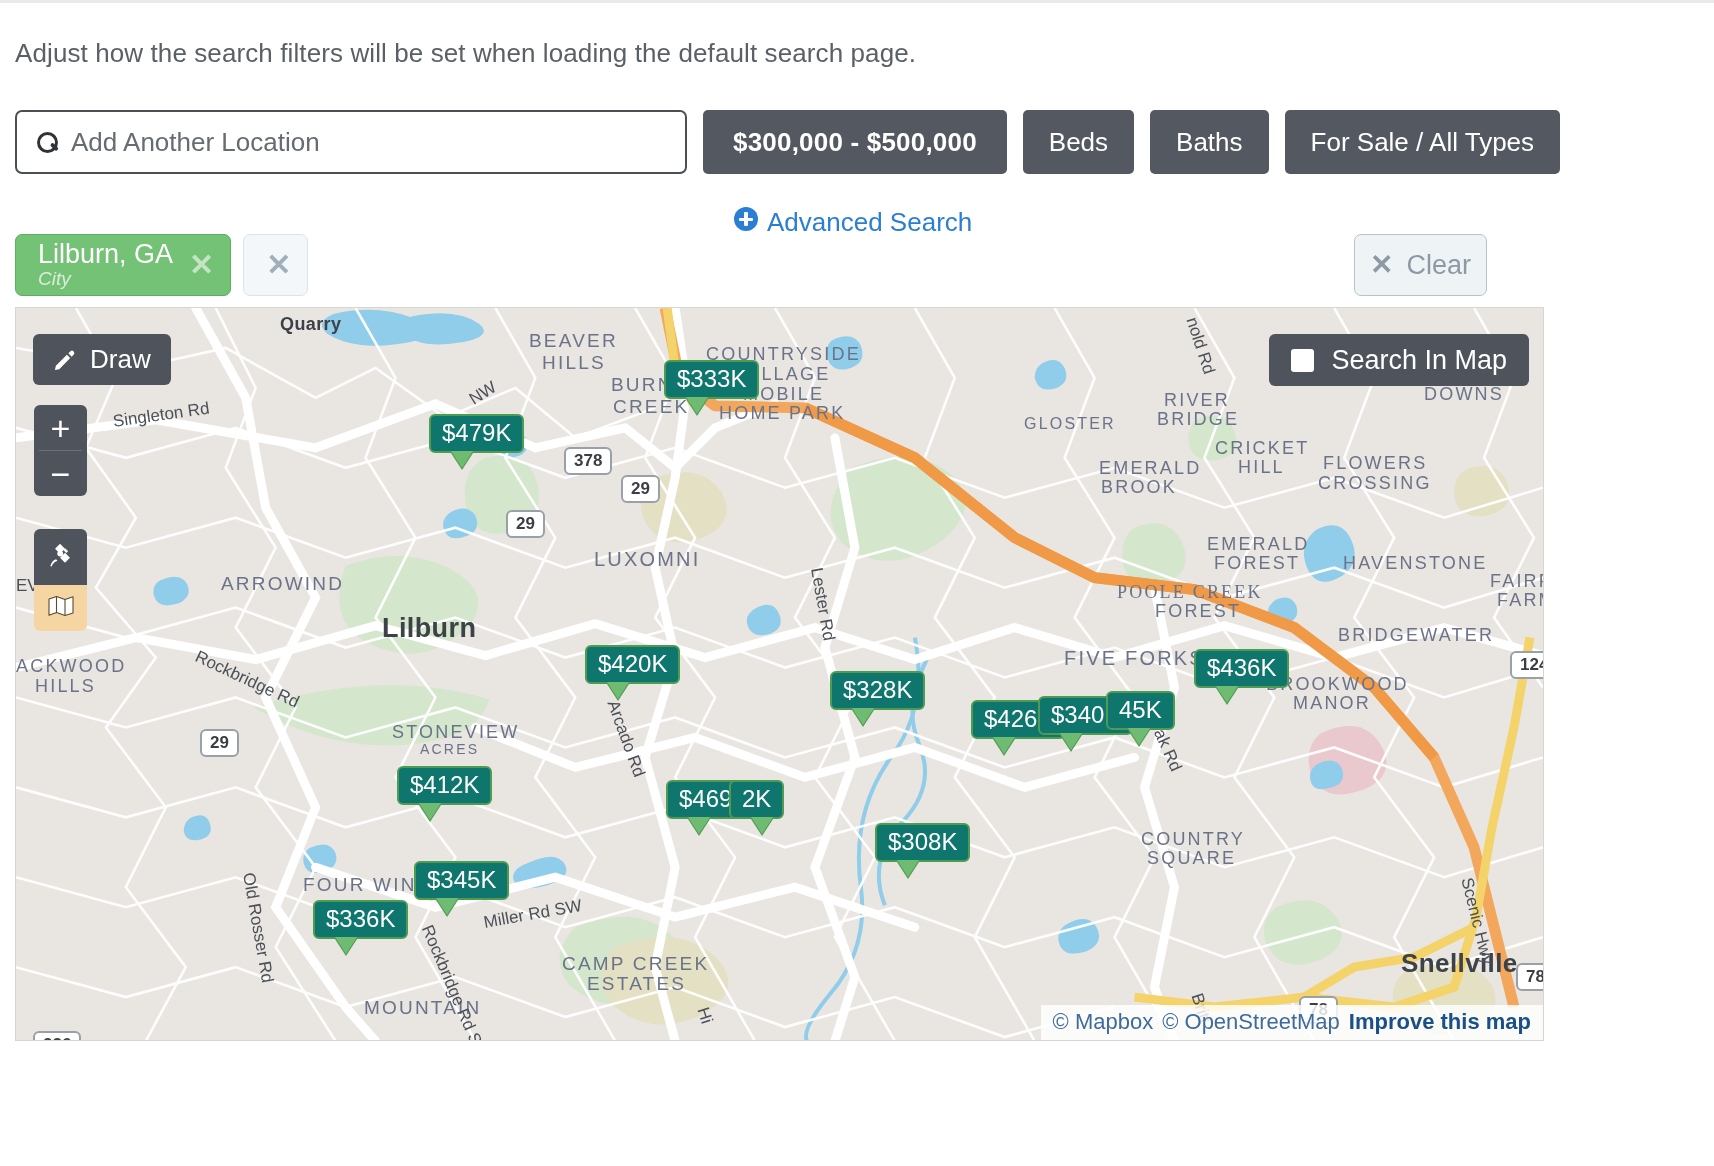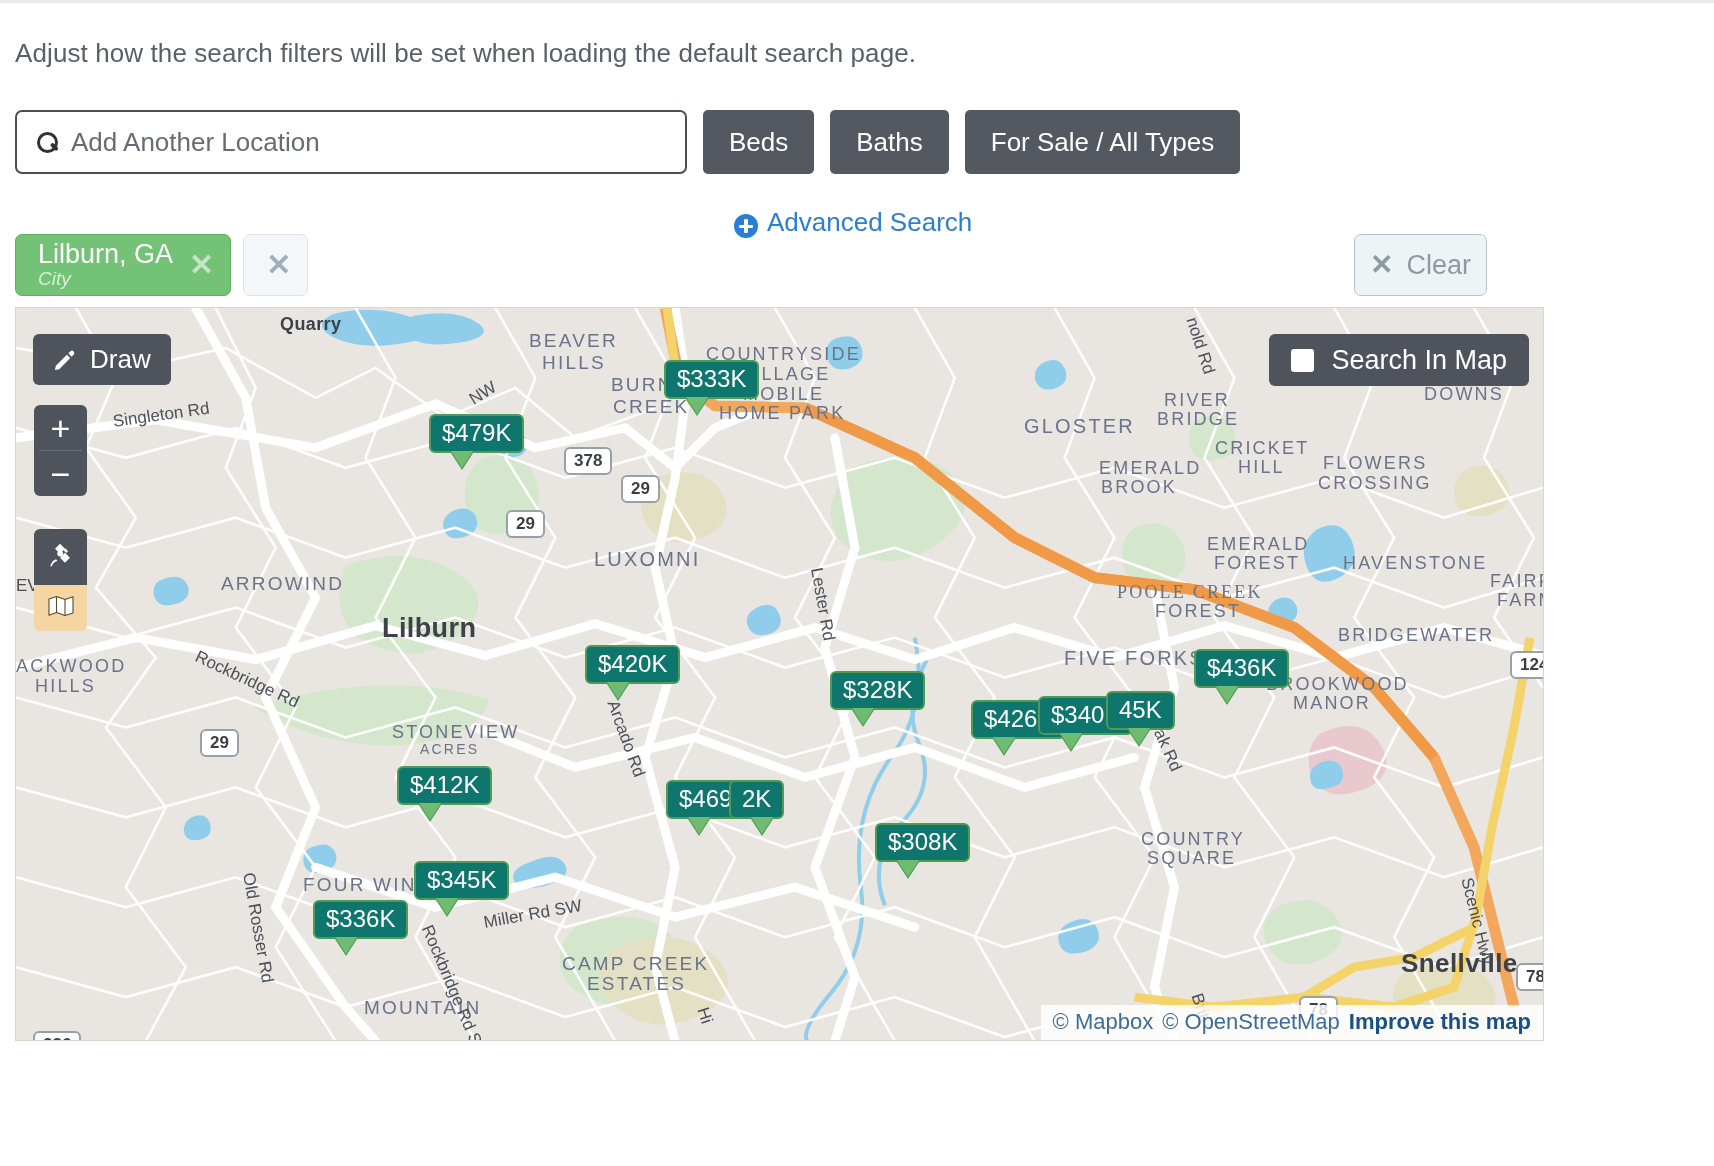--- a/index.html
+++ b/index.html
@@ -32,21 +32,21 @@
   .locplaceholder { font-size:26px; color:#666c72; }
 
   .fbtn {
     height:64px; background:#535861; color:#fff; border:none; border-radius:5px;
     font-family:"Liberation Sans", sans-serif; font-size:26px; display:flex;
     align-items:center; justify-content:center; padding:0 26px; white-space:nowrap;
   }
   .fbtn.price { font-weight:bold; letter-spacing:.2px; padding:0 30px; }
 
   .adv {
-    position:absolute; left:734px; top:207px; display:flex; align-items:flex-end; gap:9px;
+    position:absolute; left:734px; top:207px; display:flex; align-items:flex-start; gap:9px;
     color:#2a7fd4; font-size:26px;
   }
   .advplus { width:24px; height:24px; border-radius:50%; background:#2a7fd4; position:relative; flex:none; }
   .advplus::before{ content:""; position:absolute; left:5px; top:10.5px; width:14px; height:3.5px; background:#fff; border-radius:1px;}
   .advplus::after{ content:""; position:absolute; left:10.25px; top:5px; width:3.5px; height:14px; background:#fff; border-radius:1px;}
 
   
   .tagsrow { position:absolute; left:15px; top:234px; height:62px; display:flex; align-items:flex-start; gap:12px; }
   .tag {
     height:62px; border-radius:7px; display:flex; align-items:center; gap:16px;
@@ -126,20 +126,21 @@
 
   <div class="topline"></div>
 
   <div class="intro">Adjust how the search filters will be set when loading the default search page.</div>
 
   <div class="searchrow">
     <div class="locbox">
       <span class="mag"></span>
       <span class="locplaceholder">Add Another Location</span>
     </div>
+    <div class="fbtn price">$300,000 - $500,000</div>
     <div class="fbtn">Beds</div>
     <div class="fbtn">Baths</div>
     <div class="fbtn">For Sale / All Types</div>
   </div>
 
   <div class="adv">
     <span class="advplus"></span>
     <span>Advanced Search</span>
   </div>
 
@@ -253,21 +254,21 @@
     <div id="place-labels">
         <div class="lbl dark" style="left: 264px; top: 6px; font-size: 18px; letter-spacing: 0.4px; font-weight: 600;">Quarry</div>
         <div class="lbl" style="left: 513px; top: 22px; font-size: 19px;">BEAVER</div>
         <div class="lbl" style="left: 526px; top: 44px; font-size: 19px;">HILLS</div>
         <div class="lbl" style="left: 690px; top: 36px; font-size: 18px;">COUNTRYSIDE</div>
         <div class="lbl" style="left: 724px; top: 56px; font-size: 18px;">VILLAGE</div>
         <div class="lbl" style="left: 727px; top: 76px; font-size: 18px;">MOBILE</div>
         <div class="lbl" style="left: 703px; top: 95px; font-size: 18px;">HOME PARK</div>
         <div class="lbl" style="left: 595px; top: 66px; font-size: 19px;">BURNT</div>
         <div class="lbl" style="left: 597px; top: 88px; font-size: 19px;">CREEK</div>
-        <div class="lbl" style="left: 1008px; top: 107px; font-size: 20px;">GLOSTER</div>
+        <div class="lbl" style="left: 1008px; top: 107px; font-size: 16px;">GLOSTER</div>
         <div class="lbl" style="left: 1148px; top: 82px; font-size: 18px;">RIVER</div>
         <div class="lbl" style="left: 1141px; top: 101px; font-size: 18px;">BRIDGE</div>
         <div class="lbl" style="left: 1408px; top: 76px; font-size: 18px;">DOWNS</div>
         <div class="lbl" style="left: 1199px; top: 130px; font-size: 18px;">CRICKET</div>
         <div class="lbl" style="left: 1222px; top: 149px; font-size: 18px;">HILL</div>
         <div class="lbl" style="left: 1307px; top: 145px; font-size: 18px;">FLOWERS</div>
         <div class="lbl" style="left: 1302px; top: 165px; font-size: 18px;">CROSSING</div>
         <div class="lbl" style="left: 1083px; top: 150px; font-size: 18px;">EMERALD</div>
         <div class="lbl" style="left: 1085px; top: 169px; font-size: 18px;">BROOK</div>
         <div class="lbl" style="left: 1191px; top: 226px; font-size: 18px;">EMERALD</div>

